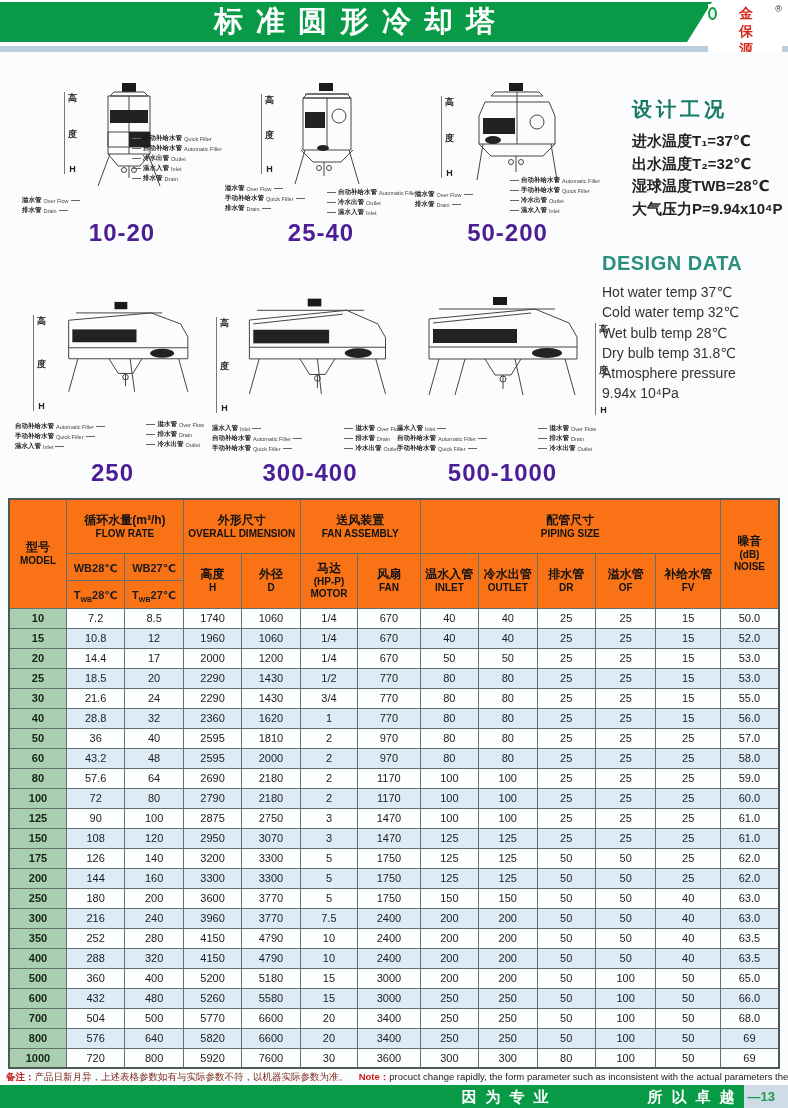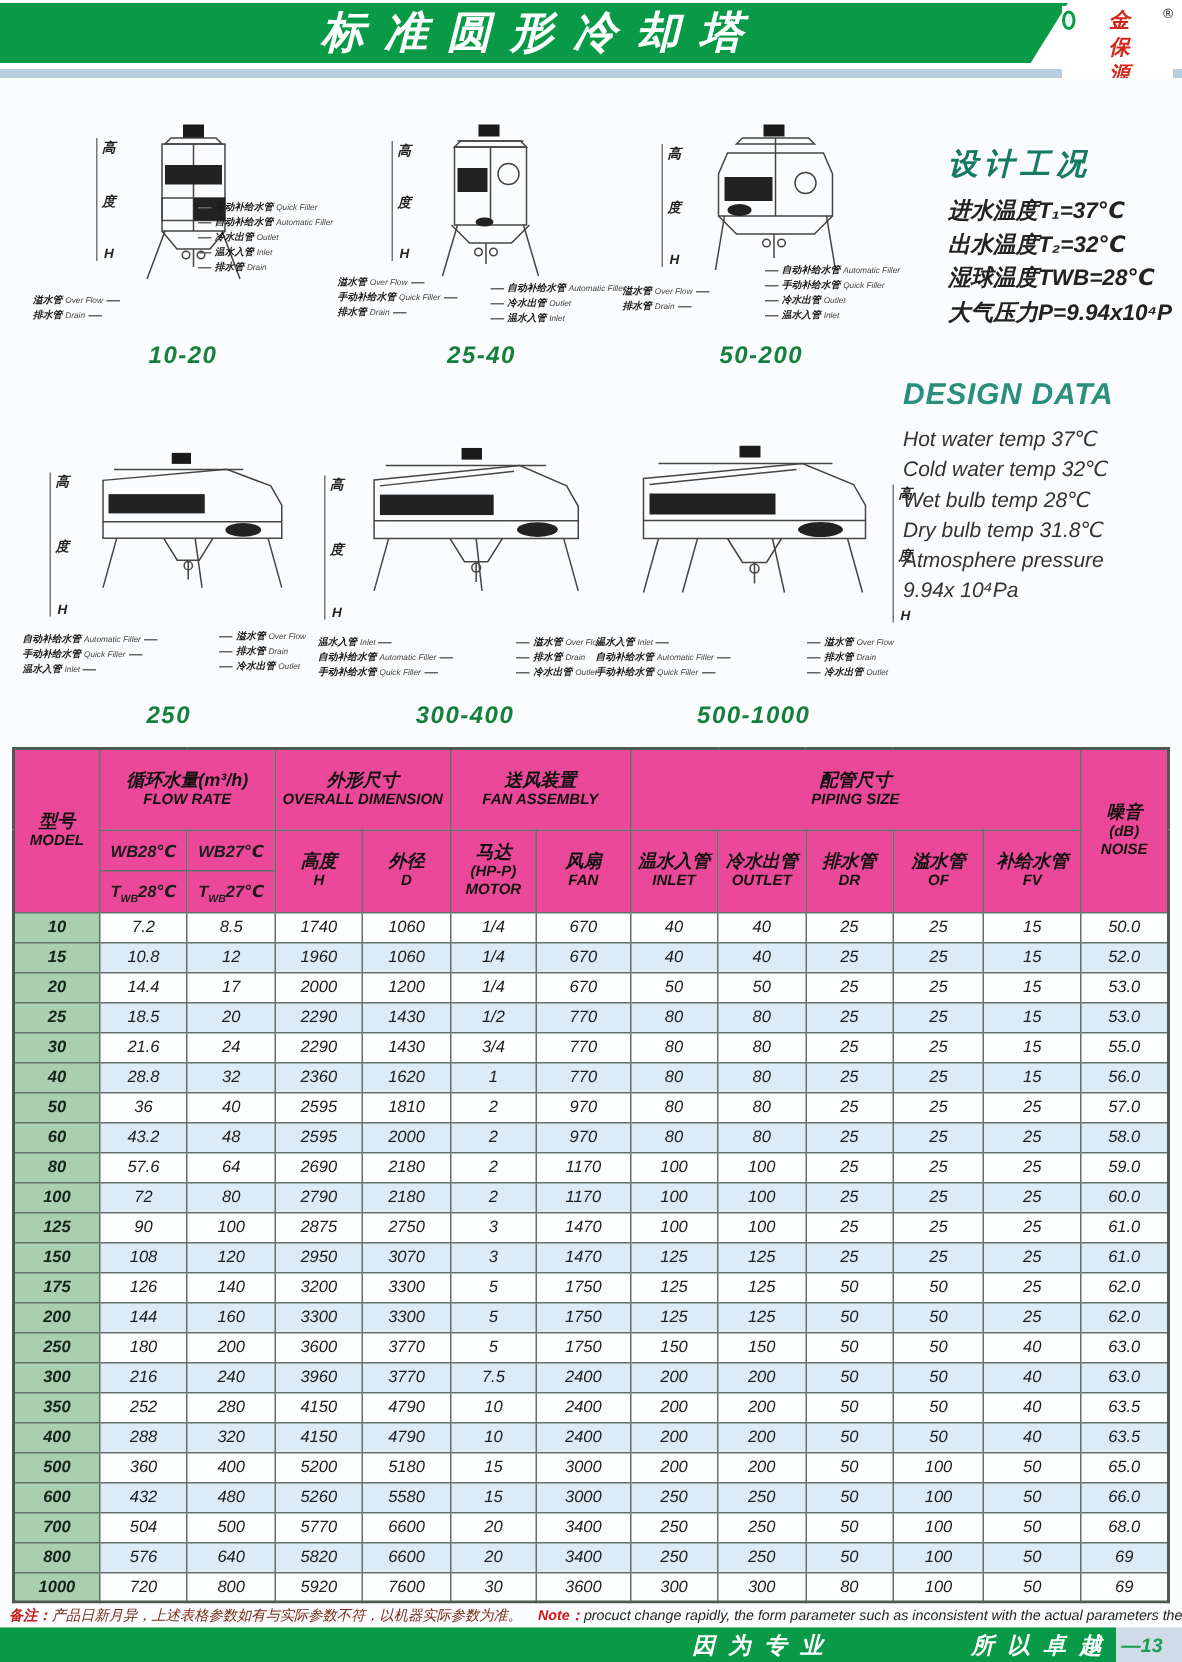--- a/index.html
+++ b/index.html
@@ -1,21 +1,21 @@
 <!DOCTYPE html>
 <html><head>
 <meta charset="utf-8">
 <style>
   * { margin:0; padding:0; box-sizing:border-box; }
   html,body { width:788px; }
   body {
     font-family:"Liberation Sans","DejaVu Sans",sans-serif;
     background:#f2f6f9; color:#1c1c1c; width:788px; height:1108px; overflow:hidden;
   }
-  .page { position:relative; width:788px; height:1108px; background:#fbfcfd;font-style:italic; }
+  .page { position:relative; width:788px; height:1108px; background:#fbfcfd; }
 
   
   .top { position:relative; height:46px; background:#fff; }
   .banner {
     position:absolute; left:0; top:2px; width:712px; height:40px; background:#089a46;
     clip-path:polygon(0 0,100% 0,96.5% 100%,0 100%);
     display:flex; align-items:center; justify-content:center;
   }
   .banner-title { color:#fff; font-size:29px; font-weight:bold; letter-spacing:13px; padding-left:10px; }
   .logo { position:absolute; right:6px; top:4px; width:74px; text-align:center; background:#fff; }
@@ -34,33 +34,33 @@
   .hdim {
     position:absolute; display:flex; flex-direction:column; justify-content:space-between; align-items:center;
     font-size:9px; font-weight:bold; color:#222; border-left:1px solid #777; padding-left:3px;
   }
   .labels { position:absolute; display:flex; flex-direction:column; gap:1px; }
   .lbl { display:flex; align-items:center; gap:2px; white-space:nowrap; }
   .labels.right .lbl::before { content:""; width:9px; height:1px; background:#666; }
   .labels.left .lbl::after { content:""; width:9px; height:1px; background:#666; }
   .lbl-cn { font-size:6.5px; font-weight:bold; color:#1a1a1a; }
   .lbl-en { font-size:5.5px; color:#444; }
-  .caption { position:absolute; bottom:0; left:50%; transform:translateX(-50%); font-size:16px; font-weight:bold; letter-spacing:1px; color:#15803d; white-space:nowrap; }
+  .caption { position:absolute; bottom:0; left:50%; transform:translateX(-50%); font-size:24px; font-weight:bold; letter-spacing:1px; color:#4c1d95; white-space:nowrap; }
 
   .design { position:absolute; width:185px; }
   .design .d-title { font-size:20px; font-weight:bold; margin-bottom:7px; }
   .design-cn .d-title { color:#157a64; letter-spacing:4px; }
   .design-en .d-title { color:#2a8f7d; letter-spacing:0.5px; }
   .design-cn .d-lines div { font-size:15px; font-weight:bold; color:#222; line-height:1.5; }
   .design-en .d-lines div { font-size:14px; font-weight:500; color:#333; line-height:1.45; }
 
   
   .spec-table { width:772px; margin:0 8px; border-collapse:collapse; table-layout:fixed; background:#fff; border:2px solid #4d5a52; }
   .spec-table th,.spec-table td { border:1px solid #64716a; text-align:center; vertical-align:middle; padding:0 1px; }
-  .spec-table thead th { background:#ec4899; font-weight:bold; }
+  .spec-table thead th { background:#f97316; font-weight:bold; }
   .th-cn { display:block; font-size:12px; color:#111; line-height:1.25; }
   .th-en { display:block; font-size:10px; color:#111; line-height:1.2; font-weight:bold; }
   .th-sub { font-size:11px; }
   .th-sub sub { font-size:7px; }
   .r1 th { height:54px; }
   .r2 th { height:27px; }
   .r3 th { height:28px; }
   .spec-table tbody td { height:20px; font-size:11px; color:#1b1b1b; background:#fdfefe; }
   .spec-table tbody tr:nth-child(even) td { background:#dcebf6; }
   .spec-table tbody td.model { background:#a9cfb0 !important; font-weight:bold; color:#15231a; }

